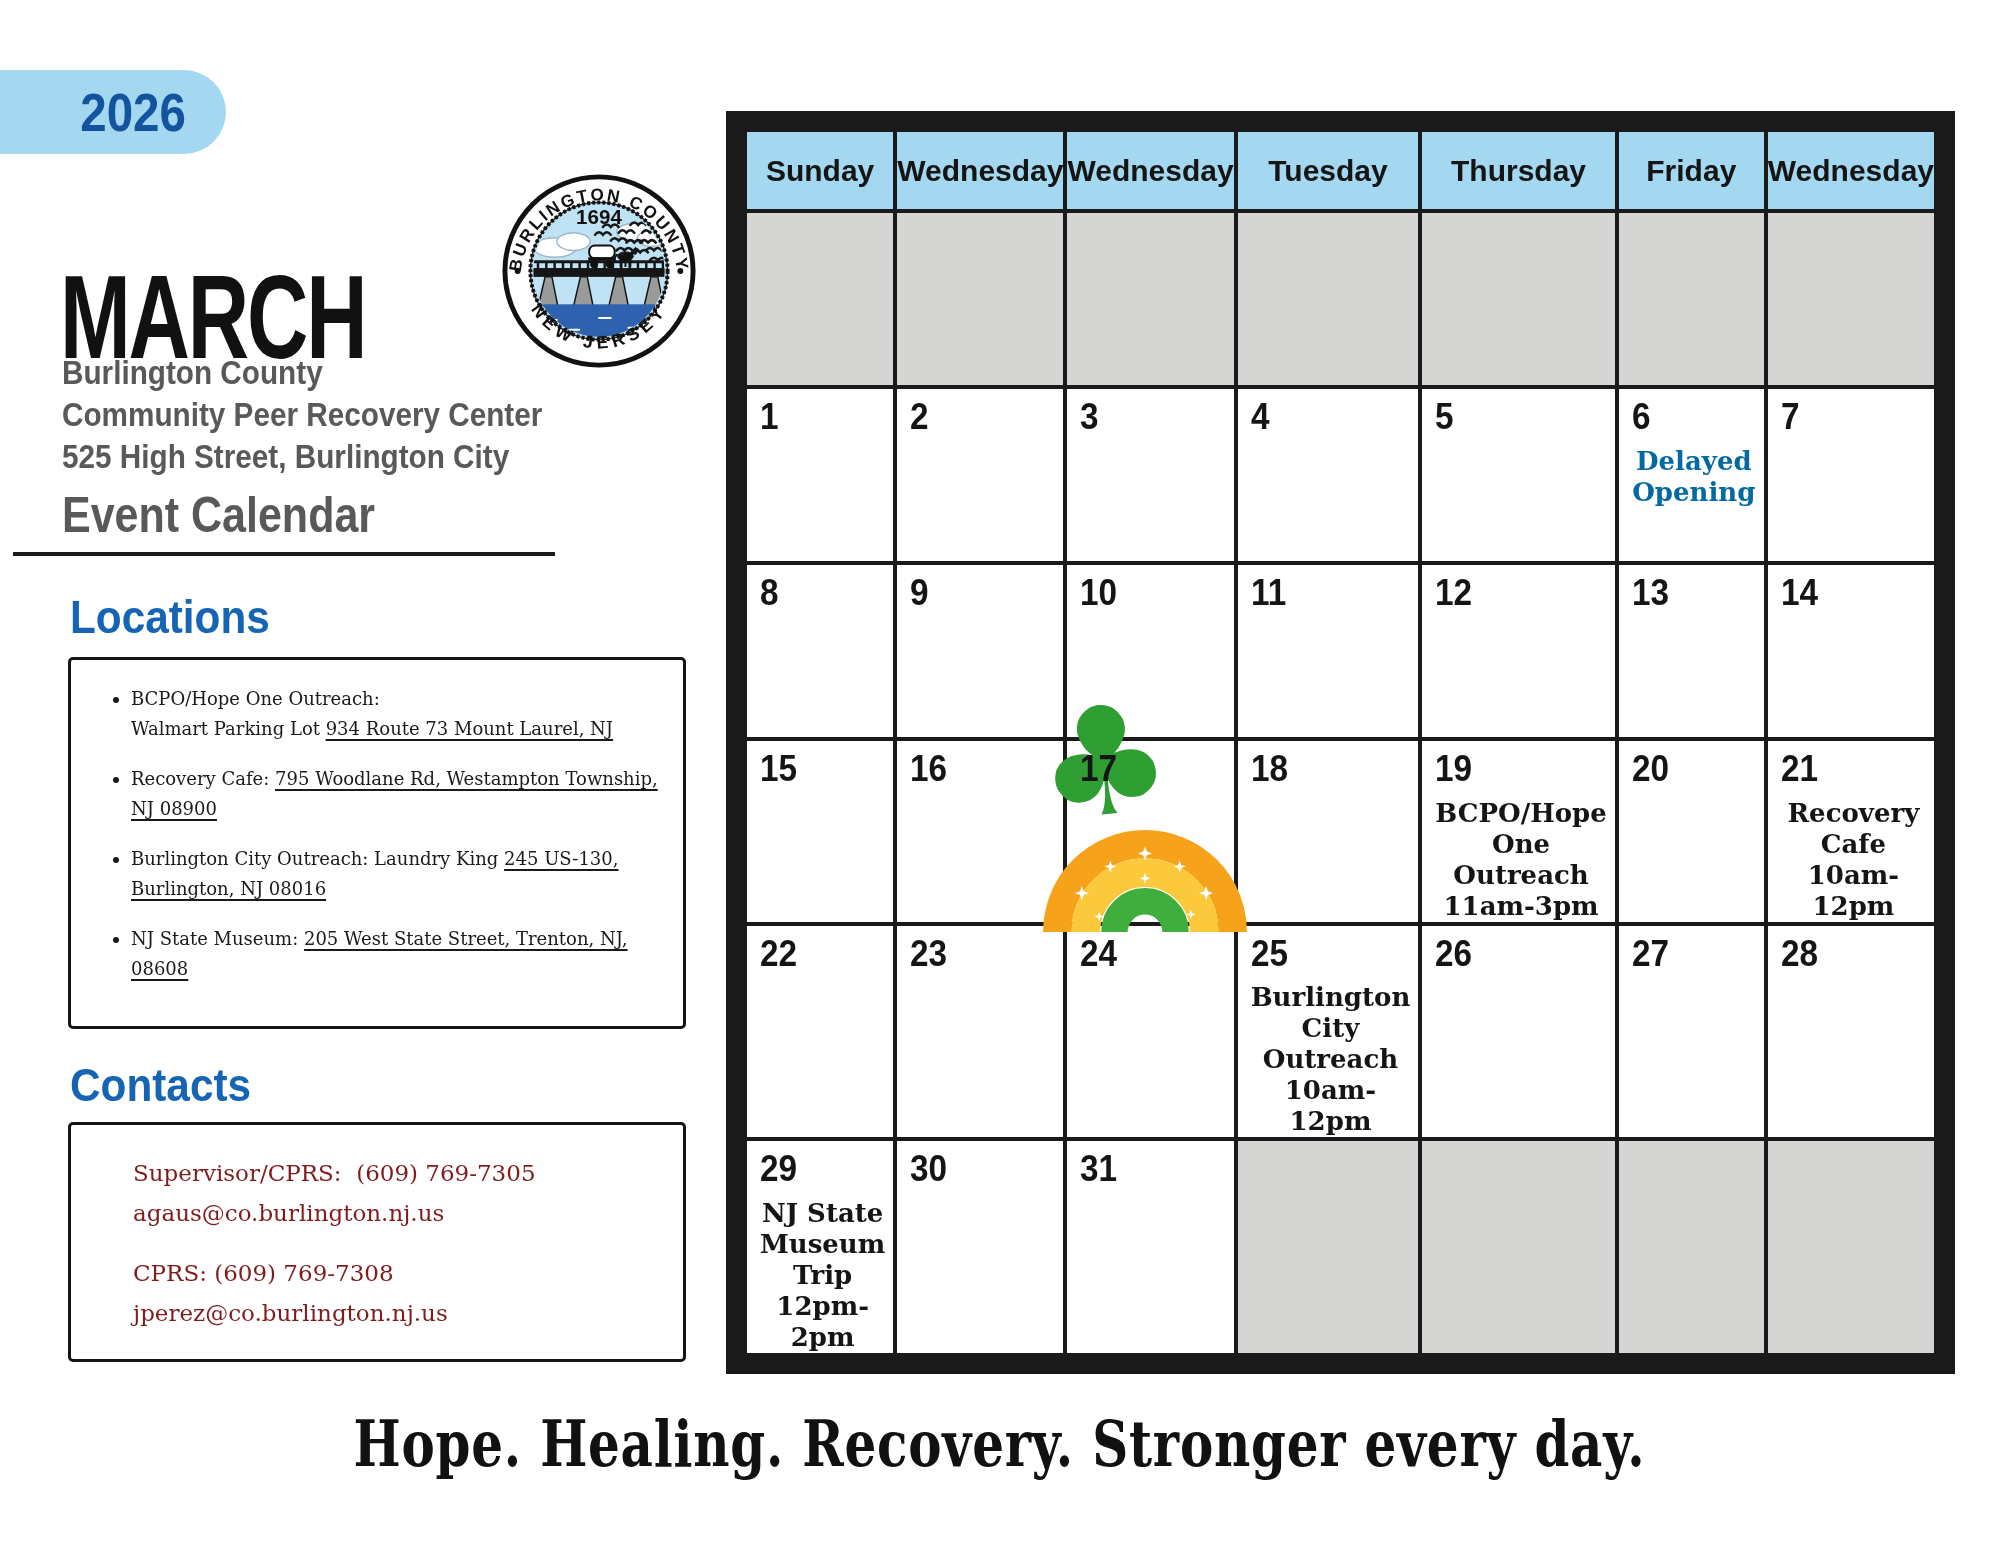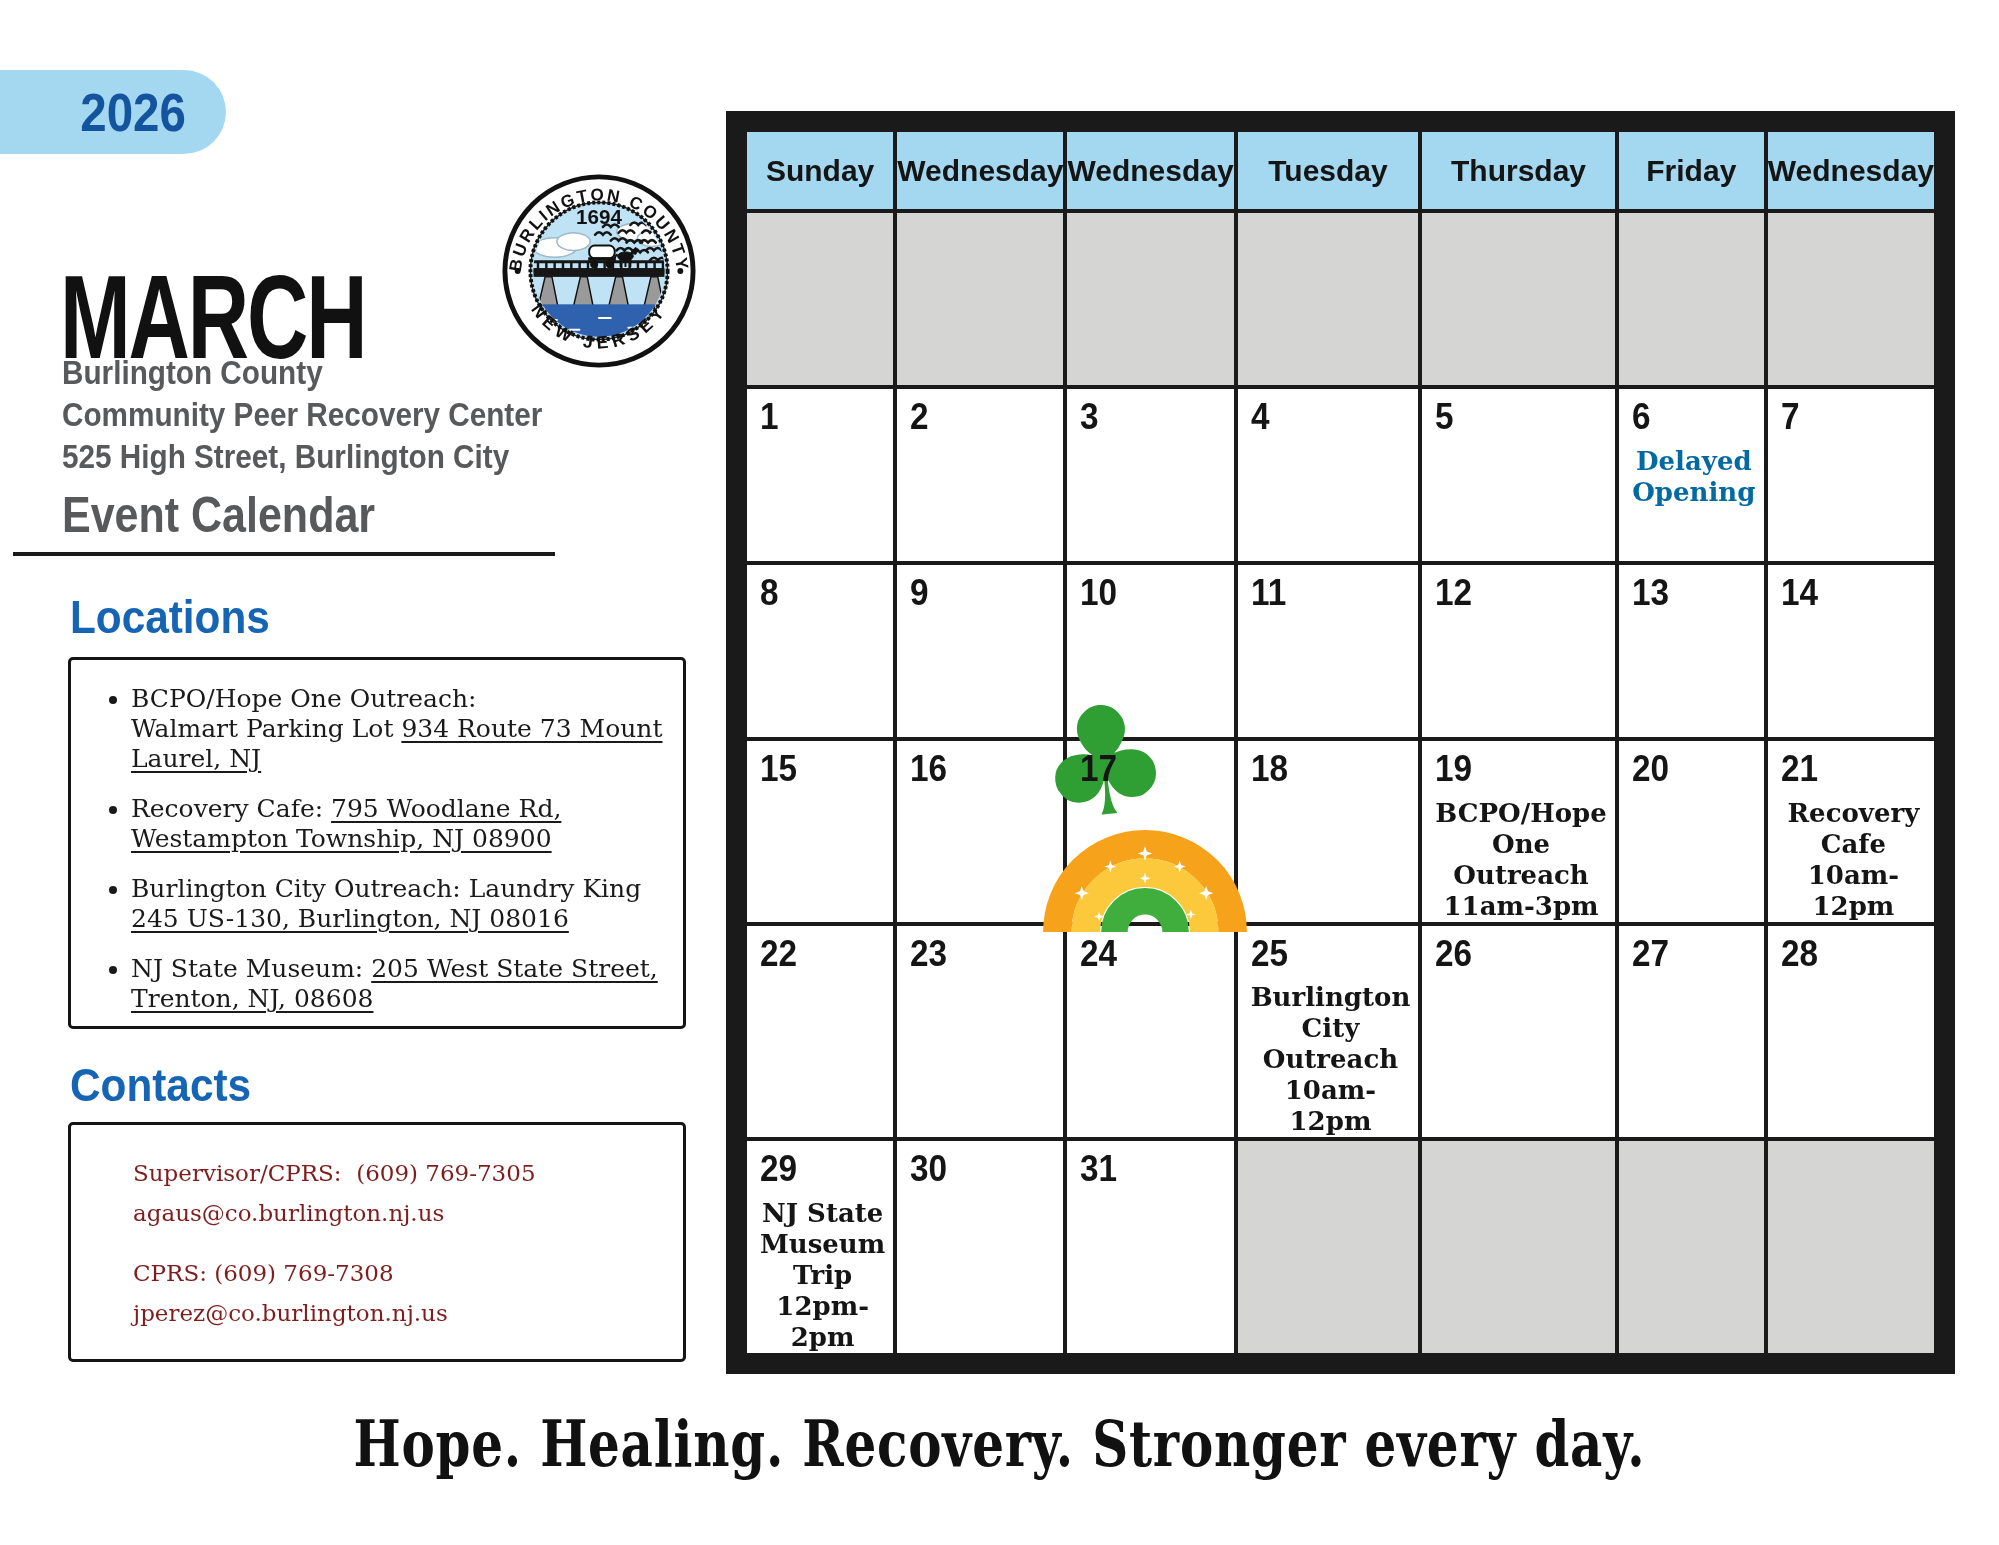--- a/index.html
+++ b/index.html
@@ -26,21 +26,21 @@
   .subtitle{position:absolute;left:62px;top:486px;font-size:50px;font-weight:bold;color:var(--text_gray);
     transform:scaleX(.86);transform-origin:left top;white-space:nowrap;}
   .rule{position:absolute;left:13px;top:552px;width:542px;height:4px;background:#1a1a1a;}
   .section-heading{position:absolute;left:70px;font-size:46px;font-weight:bold;color:var(--accent_blue);
     transform:scaleX(.92);transform-origin:left top;white-space:nowrap;}
   .section-heading.loc{top:590px;}
   .section-heading.con{top:1058px;}
   .box{position:absolute;left:68px;width:618px;border:3px solid #151515;border-radius:5px;background:#fff;}
   .loc-box{top:657px;height:372px;padding:24px 18px 0 30px;}
   .loc-box ul{list-style:disc;padding-left:30px;}
-  .loc-box li{font-family:"DejaVu Serif",serif;font-size:25px;line-height:30px;color:#1a1a1a;
+  .loc-box li{font-family:"DejaVu Serif",serif;font-size:18px;line-height:30px;color:#1a1a1a;
     margin-bottom:20px;white-space:pre-line;}
   .u{text-decoration:underline;text-decoration-thickness:2px;text-underline-offset:4px;}
   .contact-box{top:1122px;height:240px;padding:28px 16px 0 62px;}
   .contact-entry{font-family:"DejaVu Serif",serif;font-size:23px;line-height:40px;color:#7f1d1d;
     margin-bottom:20px;white-space:pre-wrap;}
 
   
   .seal{position:absolute;left:501px;top:173px;width:196px;height:196px;}
 
   

